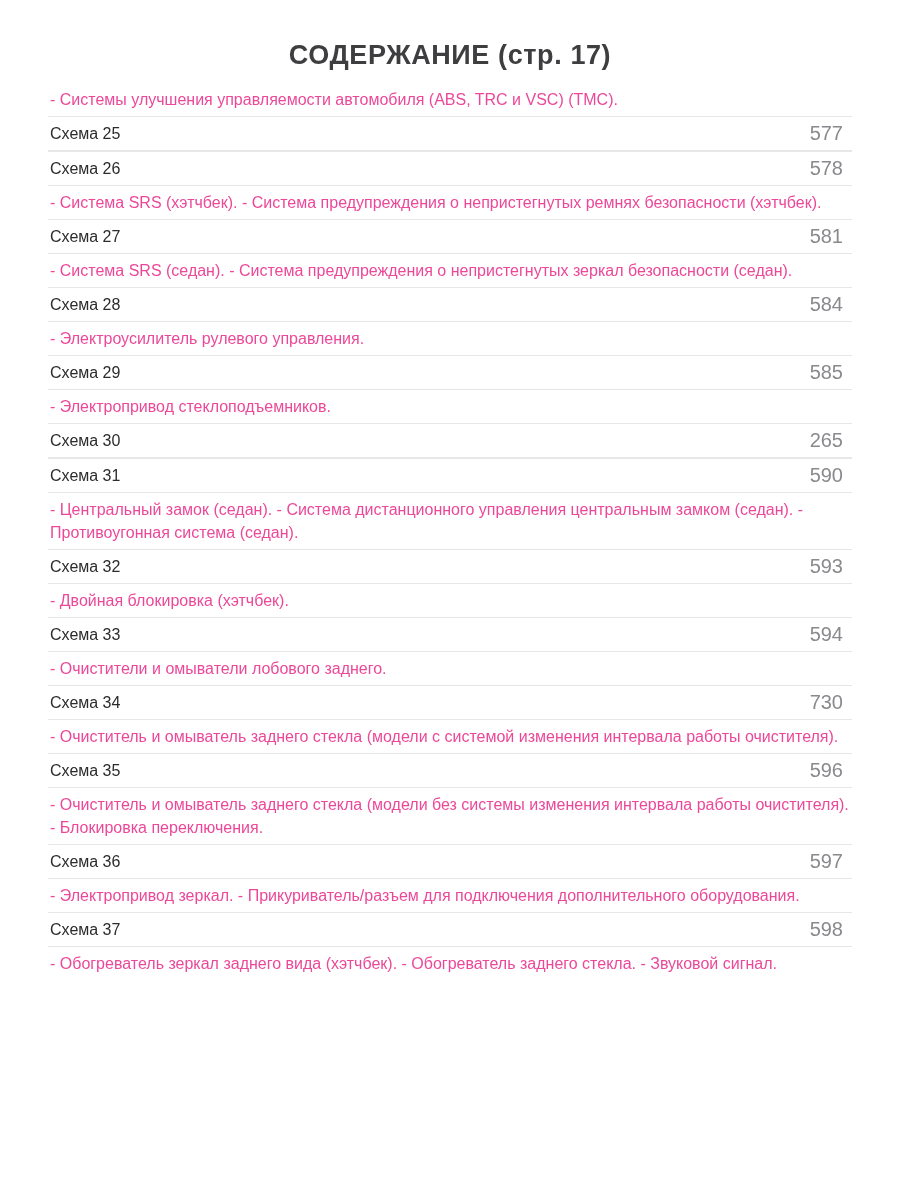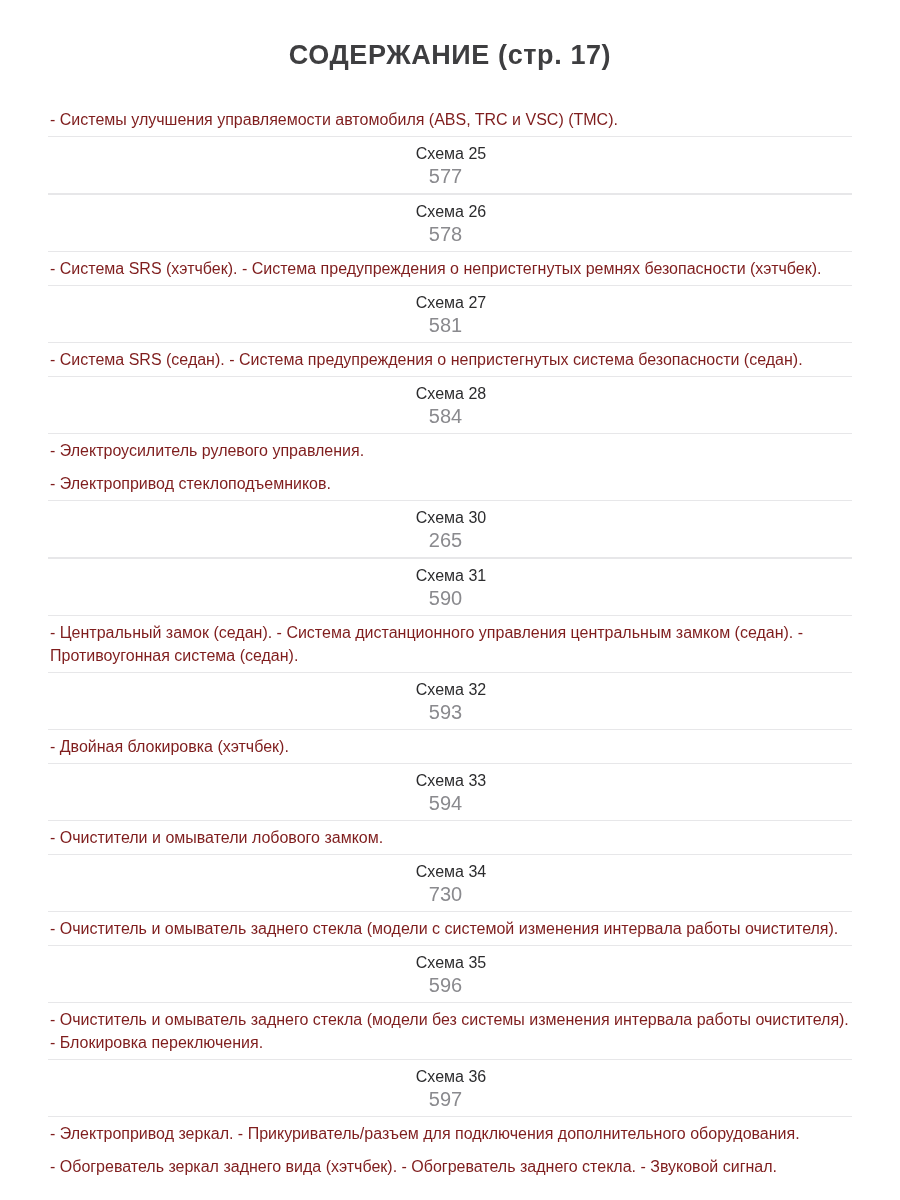--- a/index.html
+++ b/index.html
@@ -5,46 +5,45 @@
   html, body { margin: 0; padding: 0; }
   body {
     width: 900px;
     height: 1200px;
     background: #ffffff;
     overflow: hidden;
     font-family: "Liberation Sans", "DejaVu Sans", sans-serif;
     -webkit-font-smoothing: antialiased;
   }
   .page-title {
-    margin: 39px 0 32px 0;
+    margin: 39px 0 12px 0;
     text-align: center;
     font-size: 27px;
     line-height: 32px;
     font-weight: 700;
     letter-spacing: 0.6px;
     color: #3e3e40;
   }
   .toc {
     margin: 0 48px;
   }
   .toc-desc {
     font-size: 16px;
     line-height: 23px;
     padding: 5px 0 5px 2px;
-    color: #7f1d1d;
+    color: #ec4899;
   }
   .toc-row {
     display: flex;
     justify-content: space-between;
     align-items: center;
     padding: 5px 0;
     border-top: 1px solid #e7e7e9;
     border-bottom: 1px solid #e7e7e9;
     cursor: pointer;
-    flex-direction: column;
   }
   .toc-row + .toc-desc { border-top: none; }
   .toc-label {
     font-size: 16px;
     line-height: 23px;
     color: #2c2c2e;
     padding-left: 2px;
   }
   .toc-page-num {
     font-size: 20px;
@@ -70,27 +69,31 @@
     <span class="toc-label">Схема 26</span>
     <span class="toc-page-num">578</span>
   </div>
 
   <div class="toc-desc">- Система SRS (хэтчбек). - Система предупреждения о непристегнутых ремнях безопасности (хэтчбек).</div>
   <div class="toc-row">
     <span class="toc-label">Схема 27</span>
     <span class="toc-page-num">581</span>
   </div>
 
-  <div class="toc-desc">- Система SRS (седан). - Система предупреждения о непристегнутых система безопасности (седан).</div>
+  <div class="toc-desc">- Система SRS (седан). - Система предупреждения о непристегнутых зеркал безопасности (седан).</div>
   <div class="toc-row">
     <span class="toc-label">Схема 28</span>
     <span class="toc-page-num">584</span>
   </div>
 
   <div class="toc-desc">- Электроусилитель рулевого управления.</div>
+  <div class="toc-row">
+    <span class="toc-label">Схема 29</span>
+    <span class="toc-page-num">585</span>
+  </div>
 
   <div class="toc-desc">- Электропривод стеклоподъемников.</div>
   <div class="toc-row">
     <span class="toc-label">Схема 30</span>
     <span class="toc-page-num">265</span>
   </div>
 
   <div class="toc-row">
     <span class="toc-label">Схема 31</span>
     <span class="toc-page-num">590</span>
@@ -101,35 +104,39 @@
     <span class="toc-label">Схема 32</span>
     <span class="toc-page-num">593</span>
   </div>
 
   <div class="toc-desc">- Двойная блокировка (хэтчбек).</div>
   <div class="toc-row">
     <span class="toc-label">Схема 33</span>
     <span class="toc-page-num">594</span>
   </div>
 
-  <div class="toc-desc">- Очистители и омыватели лобового замком.</div>
+  <div class="toc-desc">- Очистители и омыватели лобового заднего.</div>
   <div class="toc-row">
     <span class="toc-label">Схема 34</span>
     <span class="toc-page-num">730</span>
   </div>
 
   <div class="toc-desc">- Очиститель и омыватель заднего стекла (модели с системой изменения интервала работы очистителя).</div>
   <div class="toc-row">
     <span class="toc-label">Схема 35</span>
     <span class="toc-page-num">596</span>
   </div>
 
   <div class="toc-desc">- Очиститель и омыватель заднего стекла (модели без системы изменения интервала работы очистителя). - Блокировка переключения.</div>
   <div class="toc-row">
     <span class="toc-label">Схема 36</span>
     <span class="toc-page-num">597</span>
   </div>
 
   <div class="toc-desc">- Электропривод зеркал. - Прикуриватель/разъем для подключения дополнительного оборудования.</div>
+  <div class="toc-row">
+    <span class="toc-label">Схема 37</span>
+    <span class="toc-page-num">598</span>
+  </div>
 
   <div class="toc-desc">- Обогреватель зеркал заднего вида (хэтчбек). - Обогреватель заднего стекла. - Звуковой сигнал.</div>
 
 </div>
 
 </body></html>

